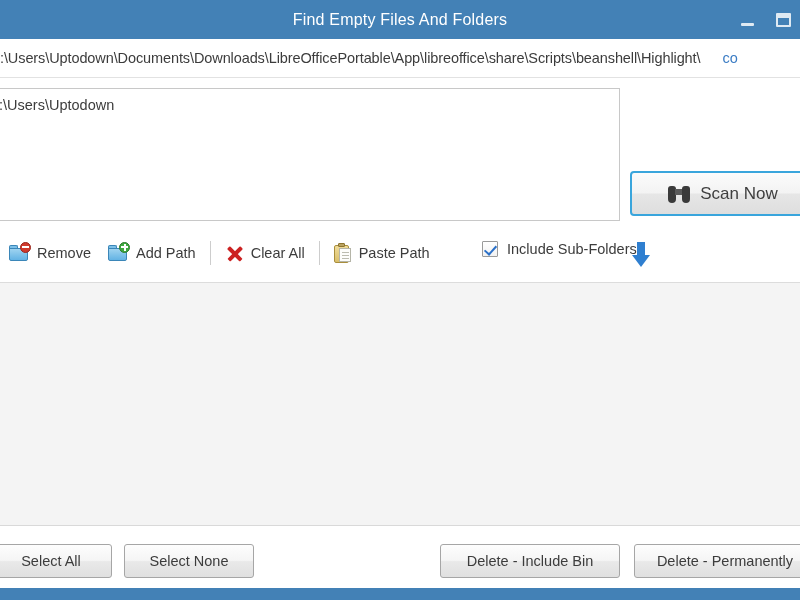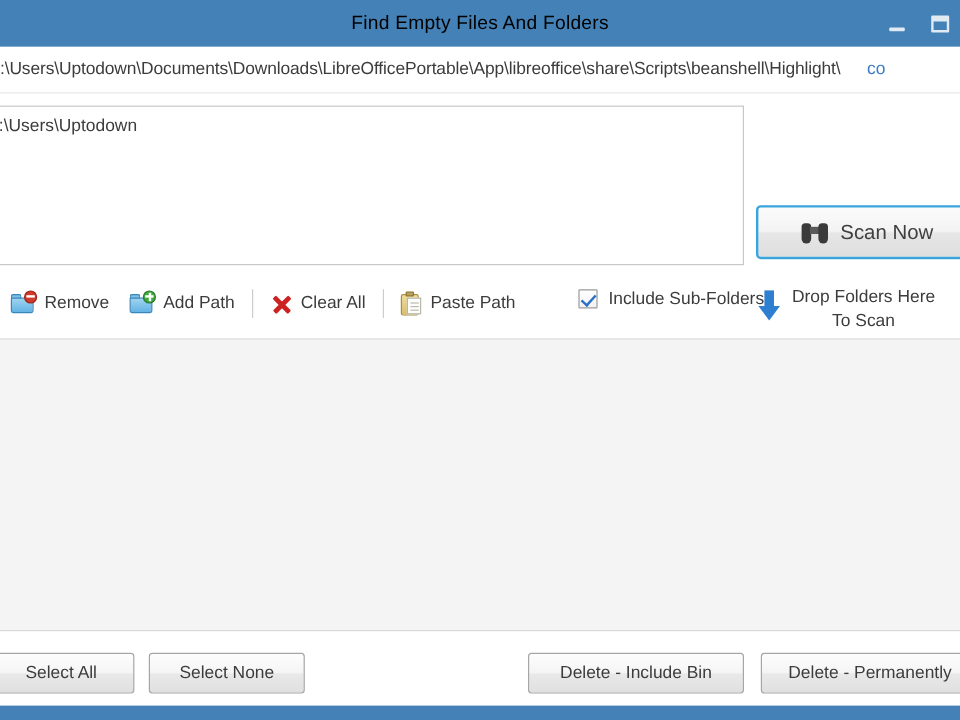--- a/index.html
+++ b/index.html
@@ -24,21 +24,21 @@
   .titlebar {
     position: absolute;
     left: 0; top: 0;
     width: 800px; height: 39px;
     background: #4381b6;
     display: flex;
     align-items: center;
     justify-content: center;
   }
   .titlebar-title {
-    color: #000000;
+    color: #ffffff;
     font-size: 16px;
     letter-spacing: 0.2px;
     text-align: right;
     white-space: nowrap;
   }
   .win-controls {
     position: absolute;
     right: 6px; top: 0;
     height: 39px;
     display: flex;
@@ -441,24 +441,20 @@
       <span class="binoculars">
           <i></i>
         </span>
       <span class="scan-label">Scan Now</span>
     </div>
 
     <div class="drop-zone">
       <span class="drop-arrow">
         <span class="shaft"></span>
           <span class="head"></span>
-      </span>
-      <span class="drop-text">
-        <span>Drop Folders Here</span><br>
-        <span>To Scan</span>
       </span>
     </div>
   </div>
 
   <div class="toolbar">
 
     <div class="tb-item">
       <span class="ico">
         <span class="folder-tab"></span>
         <span class="folder-body"></span>

